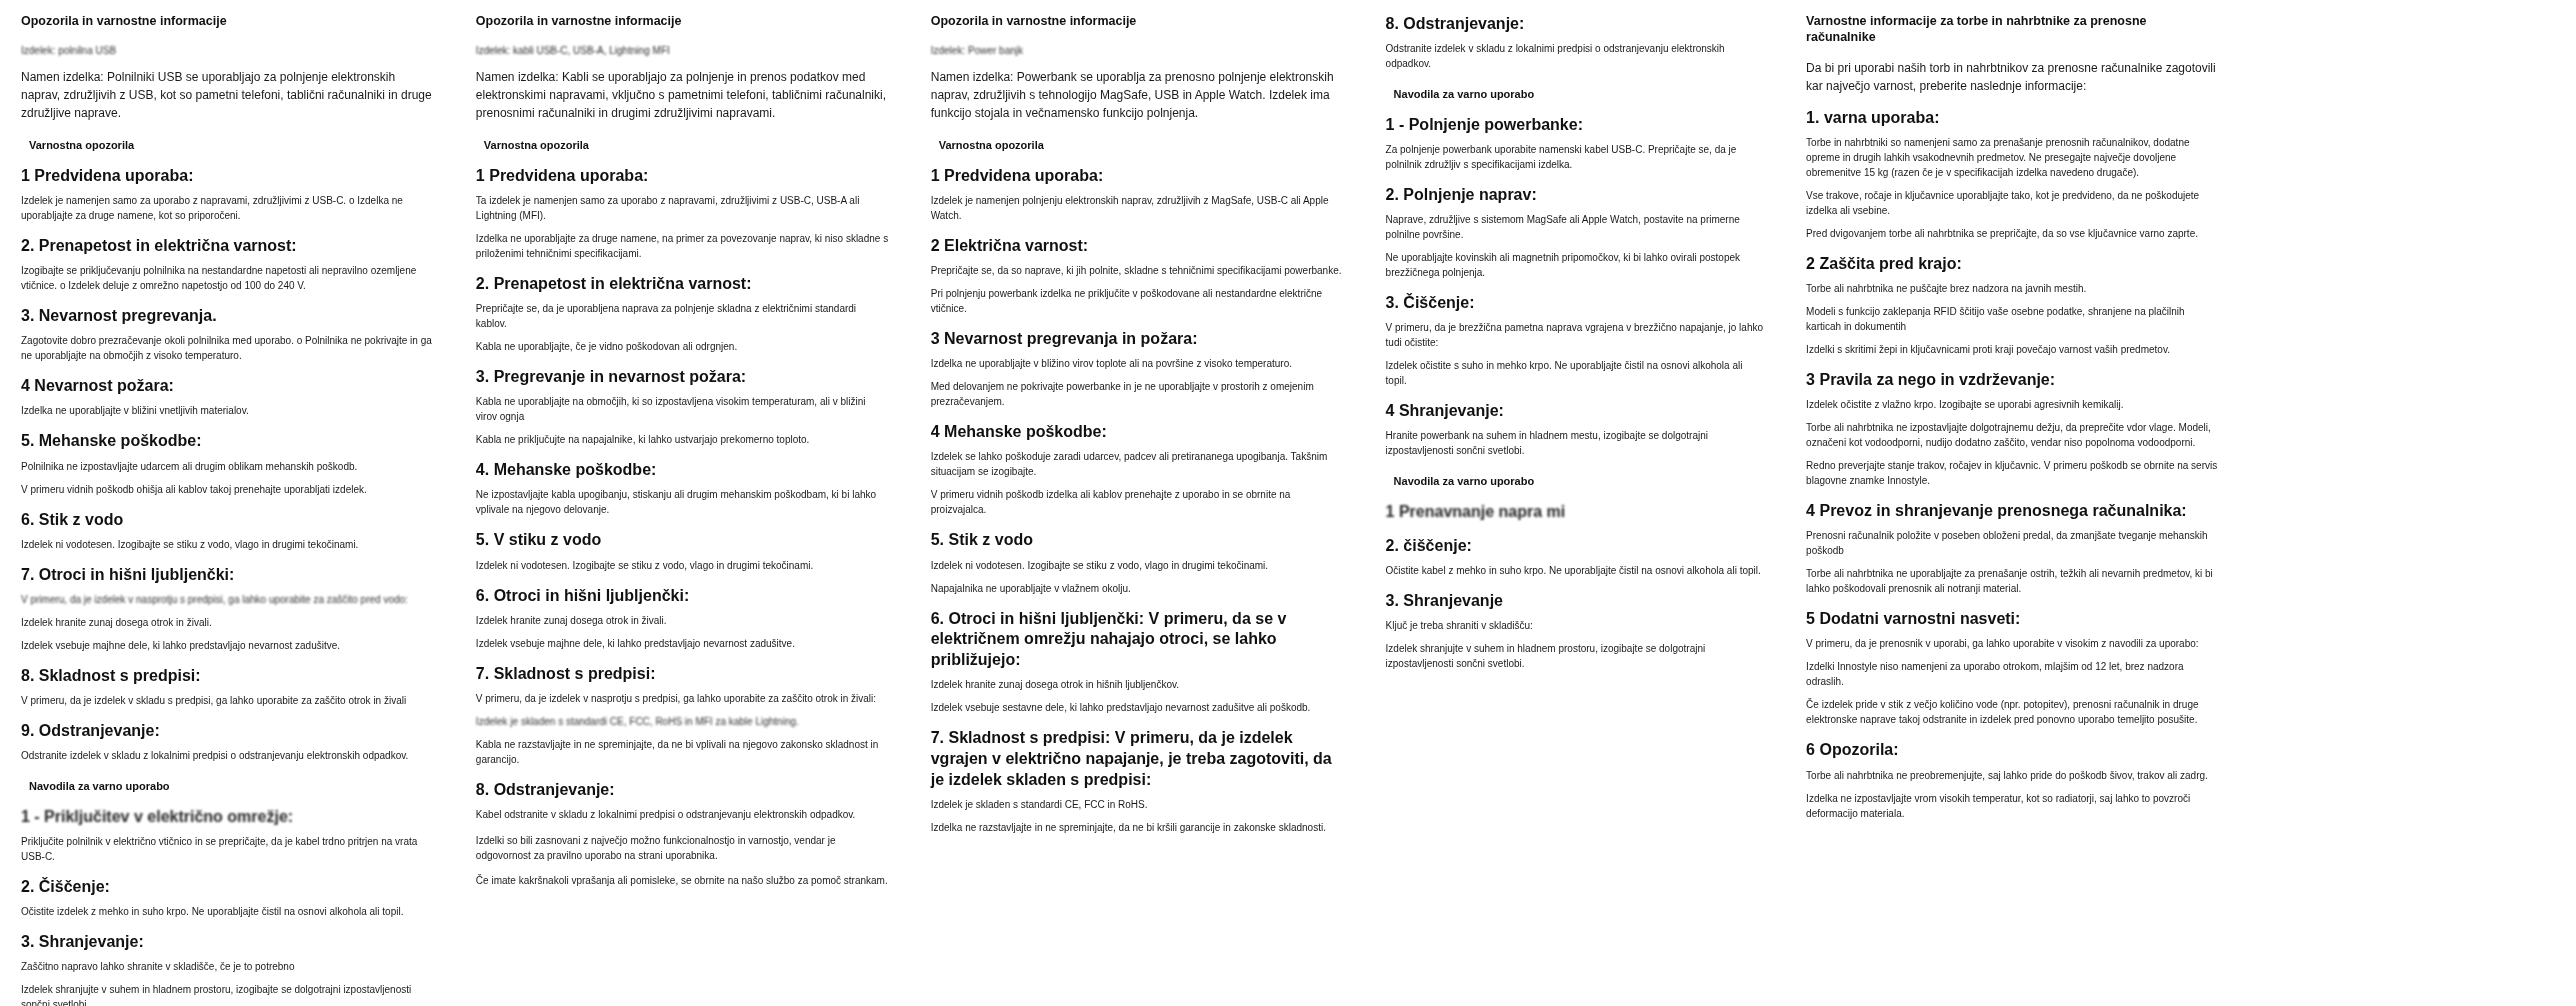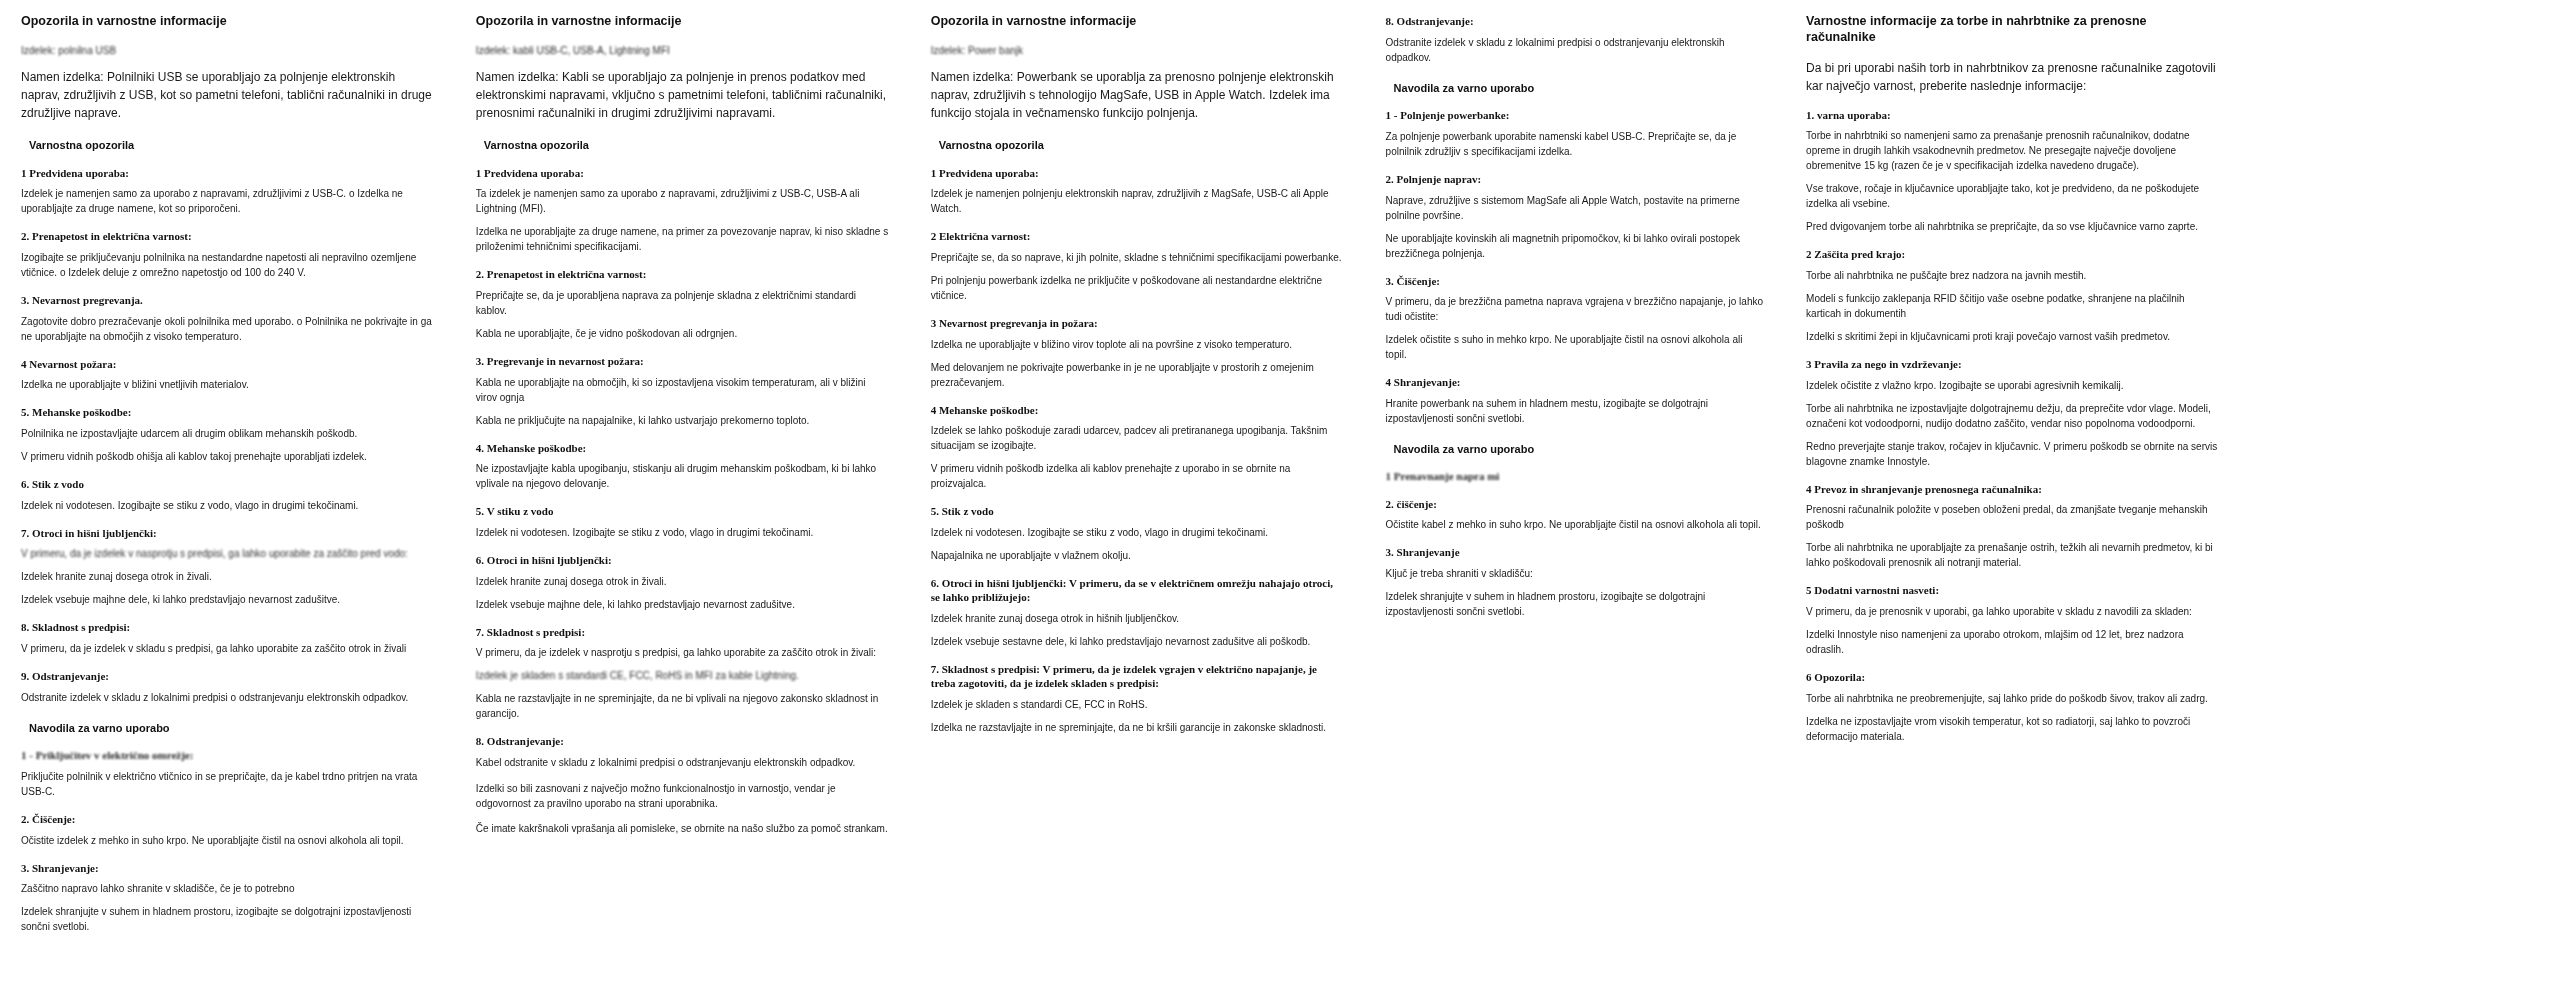--- a/index.html
+++ b/index.html
@@ -41,26 +41,25 @@
   }
   h3.sub-title {
     font-size: 11px;
     font-weight: bold;
     color: #111111;
     margin: 16px 0 8px 0;
     line-height: 1.3;
     padding-left: 8px;
   }
   h4.item-title {
-    font-size: 11px;
+    font-size: 16px;
     font-weight: bold;
     color: #111111;
     margin: 13px 0 6.4px 0;
     line-height: 1.3;
-    font-family: Liberation Serif, serif;
   }
   p.body {
     font-size: 10px;
     color: #1a1a1a;
     margin: 0 0 10.5px 0;
     line-height: 1.5;
   }
   p.body.tight { margin-bottom: 8px; }
   p.lead {
     font-size: 12px;
@@ -254,22 +253,23 @@
     <h4 class="item-title">3 Pravila za nego in vzdrževanje:</h4>
     <p class="body tight">Izdelek očistite z vlažno krpo. Izogibajte se uporabi agresivnih kemikalij.</p>
     <p class="body tight">Torbe ali nahrbtnika ne izpostavljajte dolgotrajnemu dežju, da preprečite vdor vlage. Modeli, označeni kot vodoodporni, nudijo dodatno zaščito, vendar niso popolnoma vodoodporni.</p>
     <p class="body">Redno preverjajte stanje trakov, ročajev in ključavnic. V primeru poškodb se obrnite na servis blagovne znamke Innostyle.</p>
 
     <h4 class="item-title">4 Prevoz in shranjevanje prenosnega računalnika:</h4>
     <p class="body tight">Prenosni računalnik položite v poseben obloženi predal, da zmanjšate tveganje mehanskih poškodb</p>
     <p class="body">Torbe ali nahrbtnika ne uporabljajte za prenašanje ostrih, težkih ali nevarnih predmetov, ki bi lahko poškodovali prenosnik ali notranji material.</p>
 
     <h4 class="item-title">5 Dodatni varnostni nasveti:</h4>
-    <p class="body tight">V primeru, da je prenosnik v uporabi, ga lahko uporabite v skladu z navodili za skladen:</p>
+    <p class="body tight">V primeru, da je prenosnik v uporabi, ga lahko uporabite v visokim z navodili za uporabo:</p>
     <p class="body tight">Izdelki Innostyle niso namenjeni za uporabo otrokom, mlajšim od 12 let, brez nadzora odraslih.</p>
+    <p class="body">Če izdelek pride v stik z večjo količino vode (npr. potopitev), prenosni računalnik in druge elektronske naprave takoj odstranite in izdelek pred ponovno uporabo temeljito posušite.</p>
 
     <h4 class="item-title">6 Opozorila:</h4>
     <p class="body tight">Torbe ali nahrbtnika ne preobremenjujte, saj lahko pride do poškodb šivov, trakov ali zadrg.</p>
     <p class="body">Izdelka ne izpostavljajte vrom visokih temperatur, kot so radiatorji, saj lahko to povzroči deformacijo materiala.</p>
   </div>
 
 </div>
 
 
 </body></html>

